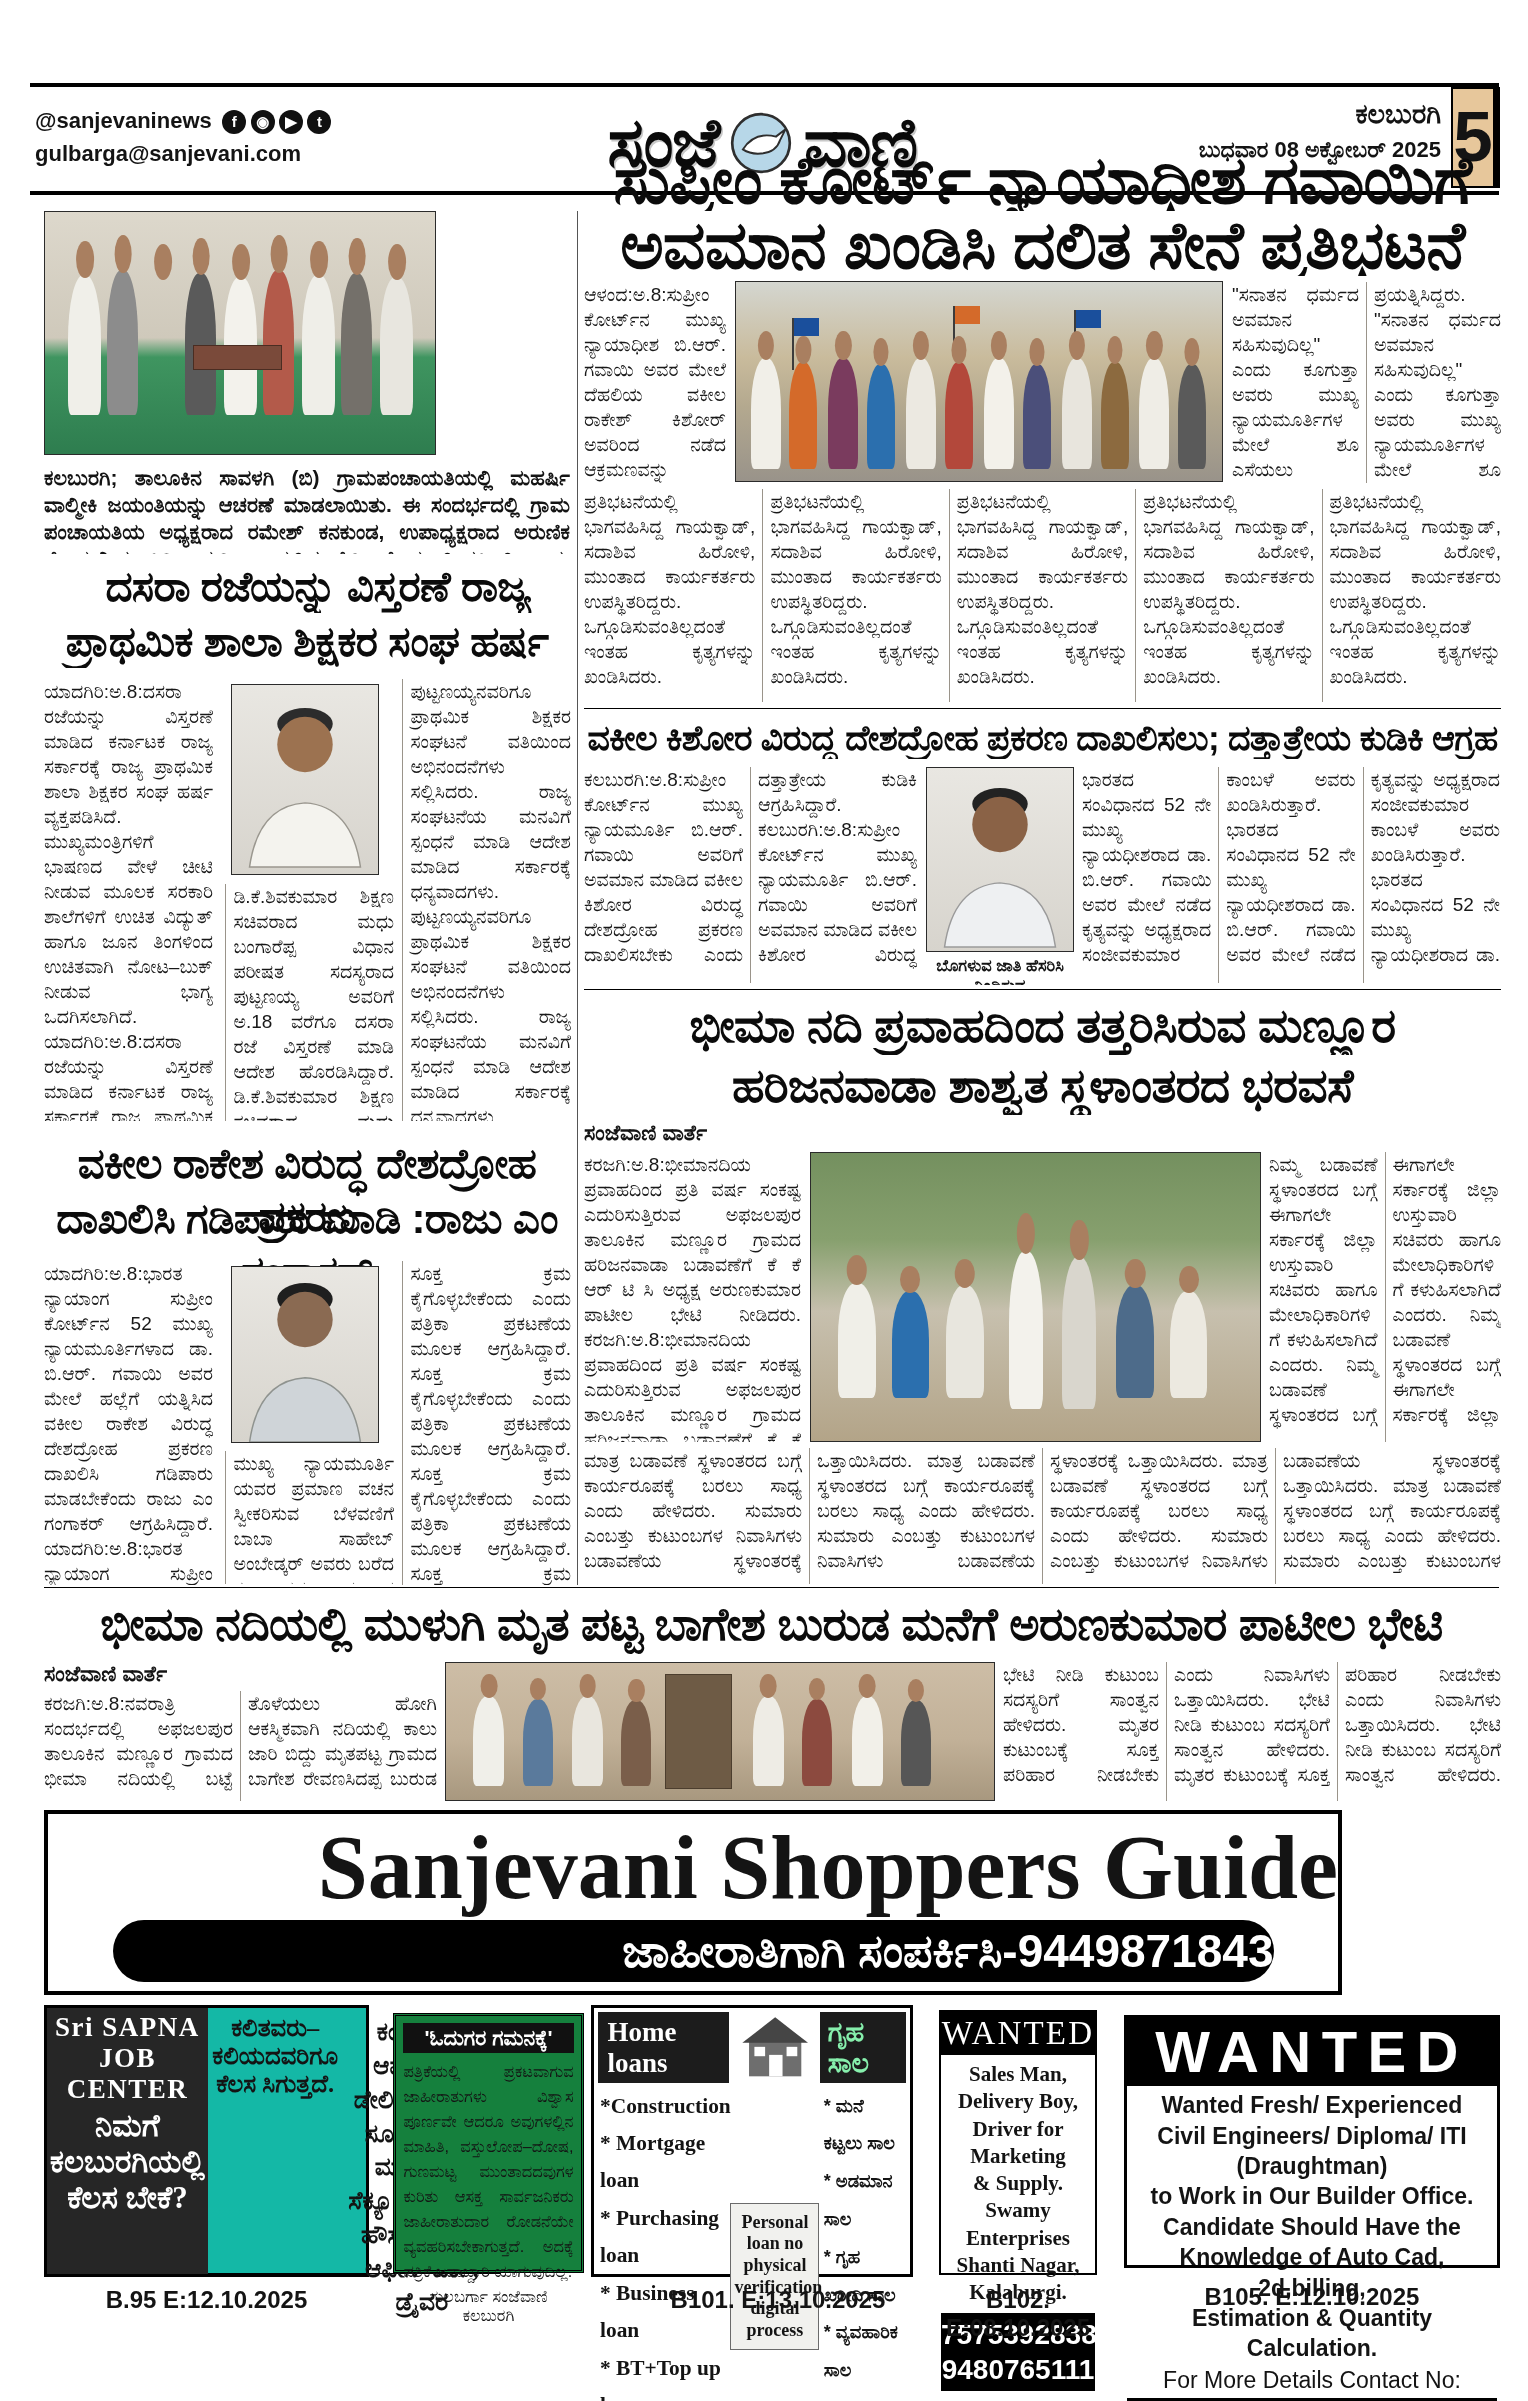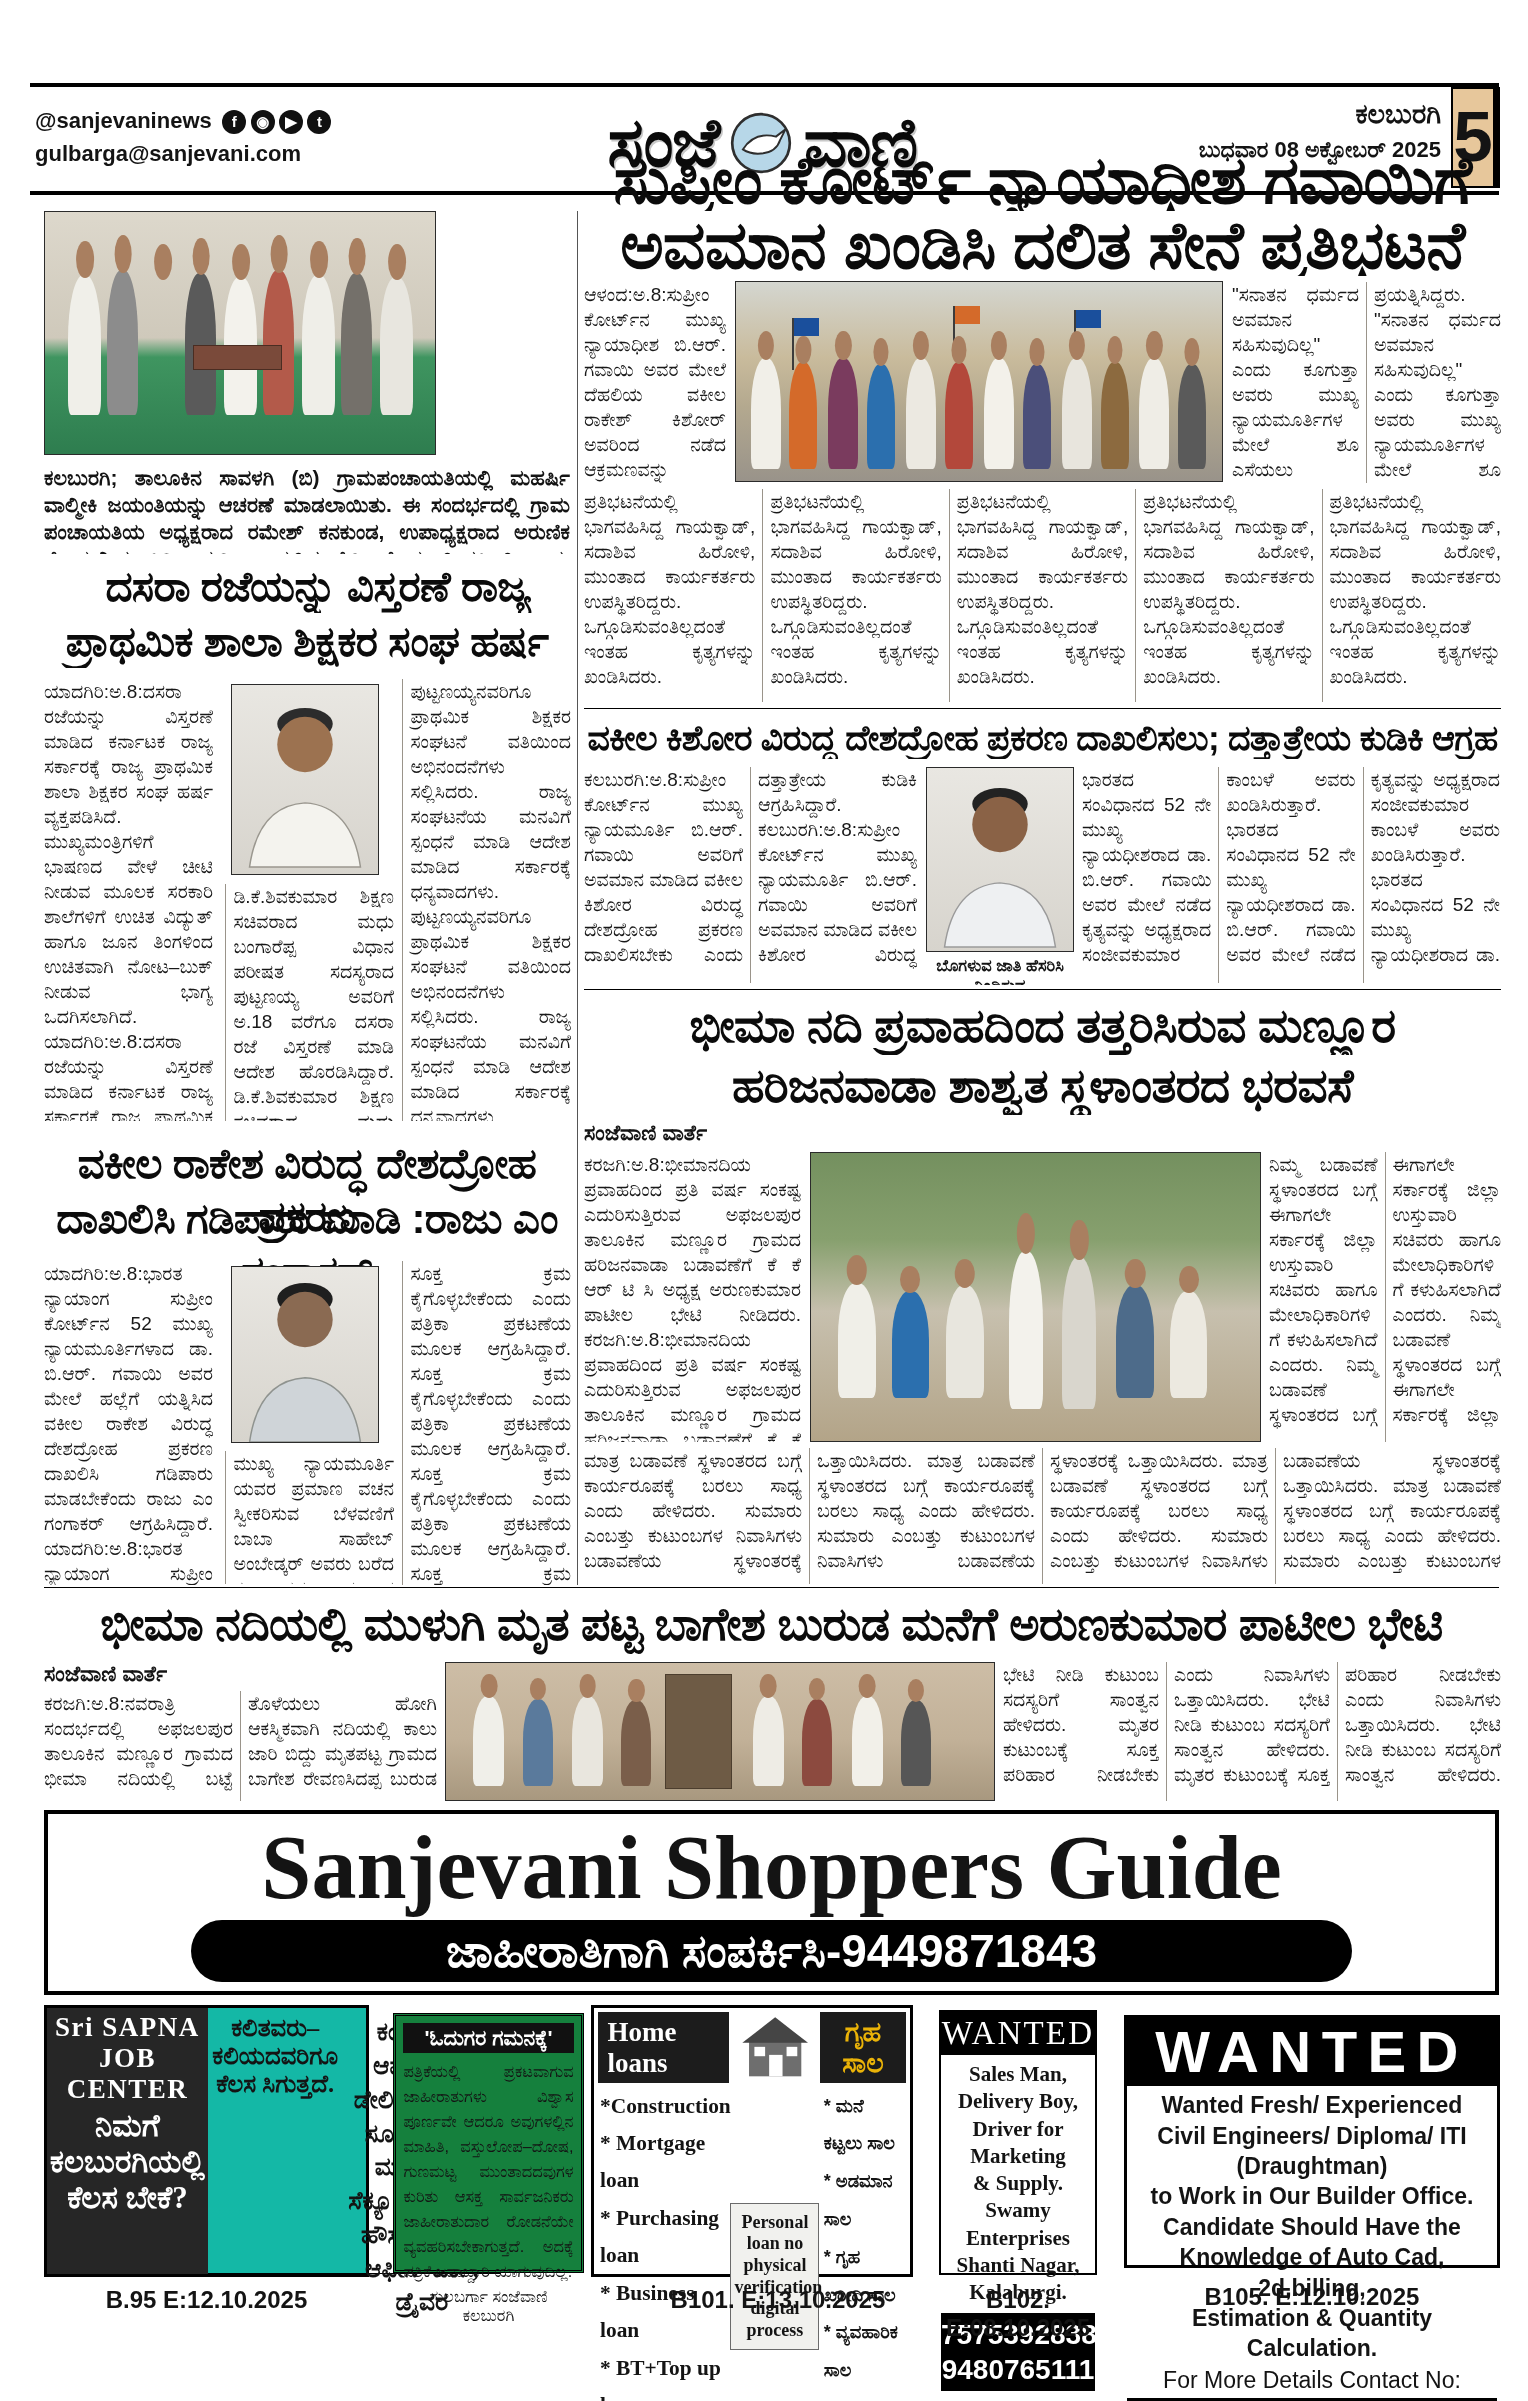--- a/index.html
+++ b/index.html
@@ -65,21 +65,21 @@
 
   .notice { border:3.7px double #000; padding:7.4px; background:#15803d; }
   .notice-title { background:#111; color:#fff; font-weight:700; font-size:21px; text-align:center; padding:3px 1.5px; }
   .notice-body { font-size:16.3px; line-height:25px; text-align:justify; margin-top:6px; }
   .notice-sign { font-size:16.3px; text-align:center; margin-top:3px; }
 
   .homeloan { border:3px solid #000; background:#fff; display:flex; flex-direction:column; }
   .hl-hdrrow { display:flex; align-items:stretch; gap:4.4px; padding:4.4px; }
   .hl-hdr-en { background:#1c1c1c; color:#fff; font-family:"Liberation Serif", serif; font-weight:700; font-size:27px;
                padding:4.4px 9px; display:flex; align-items:center; }
-  .hl-hdr-kn { background:#1c1c1c; color:#eab308; font-weight:700; font-size:27px; padding:4.4px 7.4px; display:flex; align-items:center;text-align:center; }
+  .hl-hdr-kn { background:#1c1c1c; color:#86efac; font-weight:700; font-size:27px; padding:4.4px 7.4px; display:flex; align-items:center; }
   .hl-house { width:83px; flex:0 0 auto; }
   .hl-mid { display:flex; padding:0 6px; gap:4.4px; flex:1; }
   .hl-list-en { list-style:none; font-family:"Liberation Serif", serif; font-weight:700; font-size:21.4px; line-height:1.75; width:126px; }
   .hl-center { width:89px; border:1.5px solid #6b6b6b; background:#f1f1ee; font-family:"Liberation Serif", serif;
                font-weight:700; font-size:18px; text-align:center; align-self:center; padding:7.4px 3px; line-height:1.2; }
   .hl-list-kn { list-style:none; font-weight:700; font-size:18px; line-height:2.1; flex:1; }
 
   .wantedS { border:2.2px solid #000; display:flex; flex-direction:column; background:#fff; }
   .wantedS-hdr { background:#000; color:#fff; font-family:"Liberation Serif", serif; font-size:33px; text-align:center; padding:3px 0; letter-spacing:2.2px; }
   .wantedS-body { font-family:"Liberation Serif", serif; font-weight:700; font-size:21px; line-height:1.3; text-align:center; padding:6px 1.5px; }
@@ -238,21 +238,21 @@
   <span class="person" style="left:14%; top:26%; width:30px; height:64%; background:#5a7a9c;"></span>
   <span class="person" style="left:23%; top:24%; width:31px; height:66%; background:#e9e6de;"></span>
   <span class="person" style="left:32%; top:27%; width:30px; height:63%; background:#7a5e4a;"></span>
   <span class="person" style="left:56%; top:24%; width:31px; height:66%; background:#eeece5;"></span>
   <span class="person" style="left:65%; top:26%; width:30px; height:64%; background:#8c4a3f;"></span>
   <span class="person" style="left:74%; top:24%; width:31px; height:66%; background:#f2f0e9;"></span>
   <span class="person" style="left:83%; top:27%; width:30px; height:63%; background:#565656;"></span>
 </div>
 <div class="abs txt cols3" style="left:1003px; top:1662px; width:498px; height:139px;">ಭೇಟಿ ನೀಡಿ ಕುಟುಂಬ ಸದಸ್ಯರಿಗೆ ಸಾಂತ್ವನ ಹೇಳಿದರು. ಮೃತರ ಕುಟುಂಬಕ್ಕೆ ಸೂಕ್ತ ಪರಿಹಾರ ನೀಡಬೇಕು ಎಂದು ನಿವಾಸಿಗಳು ಒತ್ತಾಯಿಸಿದರು. ಭೇಟಿ ನೀಡಿ ಕುಟುಂಬ ಸದಸ್ಯರಿಗೆ ಸಾಂತ್ವನ ಹೇಳಿದರು. ಮೃತರ ಕುಟುಂಬಕ್ಕೆ ಸೂಕ್ತ ಪರಿಹಾರ ನೀಡಬೇಕು ಎಂದು ನಿವಾಸಿಗಳು ಒತ್ತಾಯಿಸಿದರು. ಭೇಟಿ ನೀಡಿ ಕುಟುಂಬ ಸದಸ್ಯರಿಗೆ ಸಾಂತ್ವನ ಹೇಳಿದರು. ಮೃತರ ಕುಟುಂಬಕ್ಕೆ ಸೂಕ್ತ ಪರಿಹಾರ ನೀಡಬೇಕು ಎಂದು ನಿವಾಸಿಗಳು ಒತ್ತಾಯಿಸಿದರು. ಭೇಟಿ ನೀಡಿ ಕುಟುಂಬ ಸದಸ್ಯರಿಗೆ ಸಾಂತ್ವನ ಹೇಳಿದರು. ಮೃತರ ಕುಟುಂಬಕ್ಕೆ ಸೂಕ್ತ ಪರಿಹಾರ ನೀಡಬೇಕು ಎಂದು ನಿವಾಸಿಗಳು ಒತ್ತಾಯಿಸಿದರು. ಭೇಟಿ ನೀಡಿ ಕುಟುಂಬ ಸದಸ್ಯರಿಗೆ ಸಾಂತ್ವನ ಹೇಳಿದರು. ಮೃತರ ಕುಟುಂಬಕ್ಕೆ ಸೂಕ್ತ ಪರಿಹಾರ ನೀಡಬೇಕು ಎಂದು ನಿವಾಸಿಗಳು ಒತ್ತಾಯಿಸಿದರು.</div>
 
-<div class="abs shoppers" style="left:44px; top:1810px; width:1455px; height:185px;">
+<div class="abs shoppers" style="left:44px; top:1810px; width:1298px; height:185px;text-align:right;">
   <div class="shoppers-title">Sanjevani Shoppers Guide</div>
   <div class="shoppers-pill">ಜಾಹೀರಾತಿಗಾಗಿ ಸಂಪರ್ಕಿಸಿ-9449871843</div>
 </div>
 
 <div class="abs sapna" style="left:44px; top:2005px; width:325px; height:272px;">
   <div class="sapna-hdr">
     <div class="sapna-title">Sri SAPNA JOB CENTER</div>
     <div class="sapna-sub">ನಿಮಗೆ ಕಲಬುರಗಿಯಲ್ಲಿ ಕೆಲಸ ಬೇಕೆ?</div>
   </div>
   <div class="sapna-line1">ಕಲಿತವರು–ಕಲಿಯದವರಿಗೂ ಕೆಲಸ ಸಿಗುತ್ತದೆ.</div>

